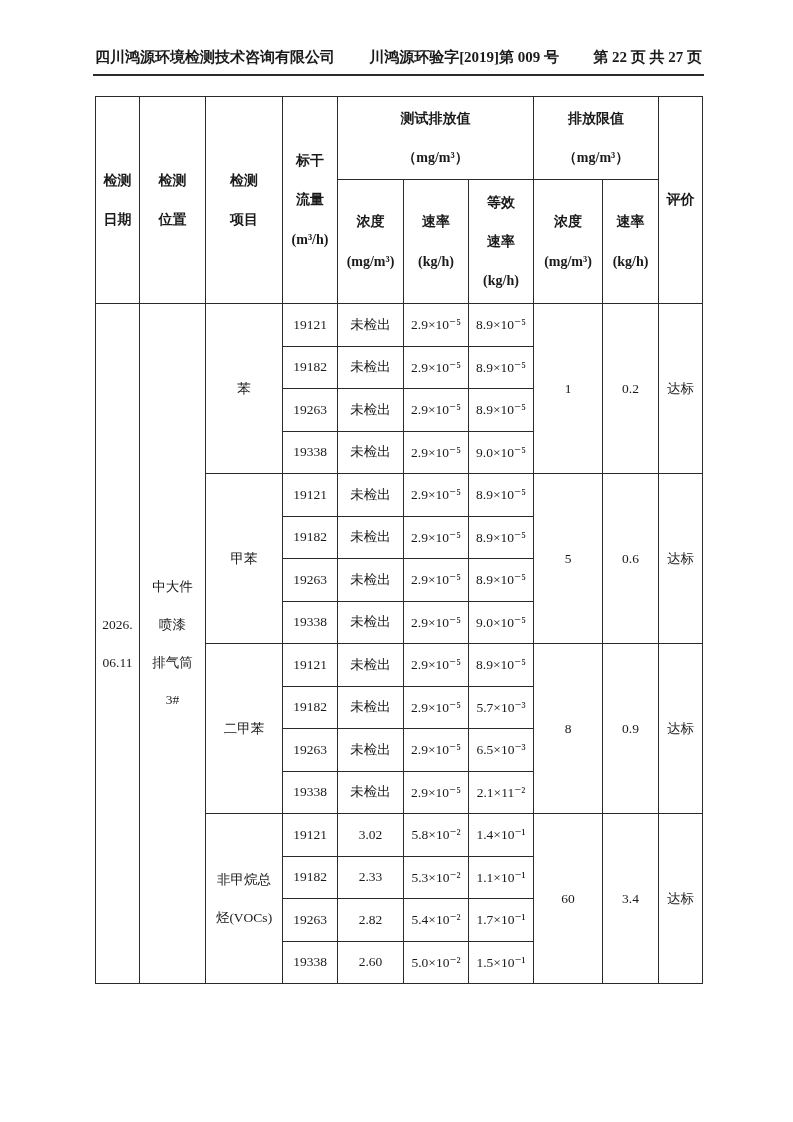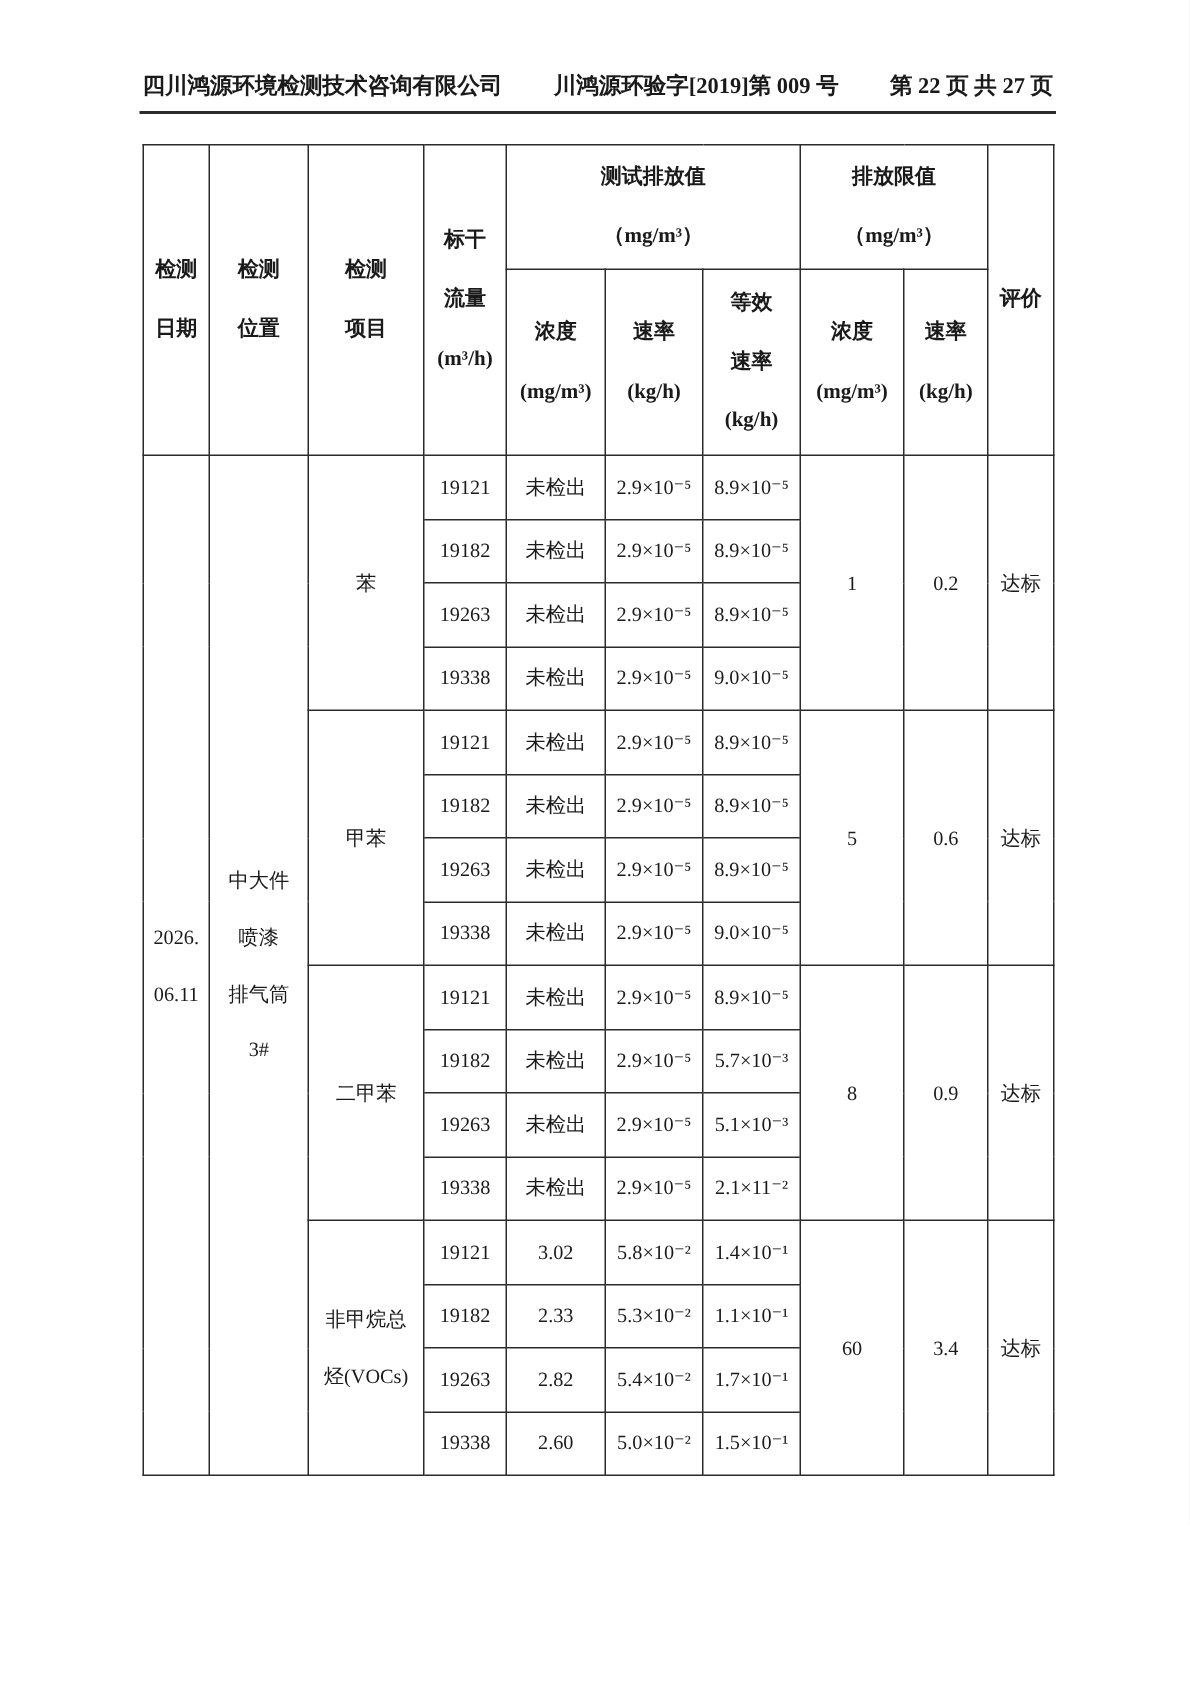--- a/index.html
+++ b/index.html
@@ -203,21 +203,21 @@
     <tr class="body-row">
       <td class="val">19182</td>
       <td class="val">未检出</td>
       <td class="val">2.9×10⁻⁵</td>
       <td class="val">5.7×10⁻³</td>
     </tr>
     <tr class="body-row">
       <td class="val">19263</td>
       <td class="val">未检出</td>
       <td class="val">2.9×10⁻⁵</td>
-      <td class="val">5.1×10⁻³</td>
+      <td class="val">6.5×10⁻³</td>
     </tr>
     <tr class="body-row">
       <td class="val">19338</td>
       <td class="val">未检出</td>
       <td class="val">2.9×10⁻⁵</td>
       <td class="val">2.1×11⁻²</td>
     </tr>
 
     <tr class="body-row">
       <td rowspan="4" class="val ml">非甲烷总

